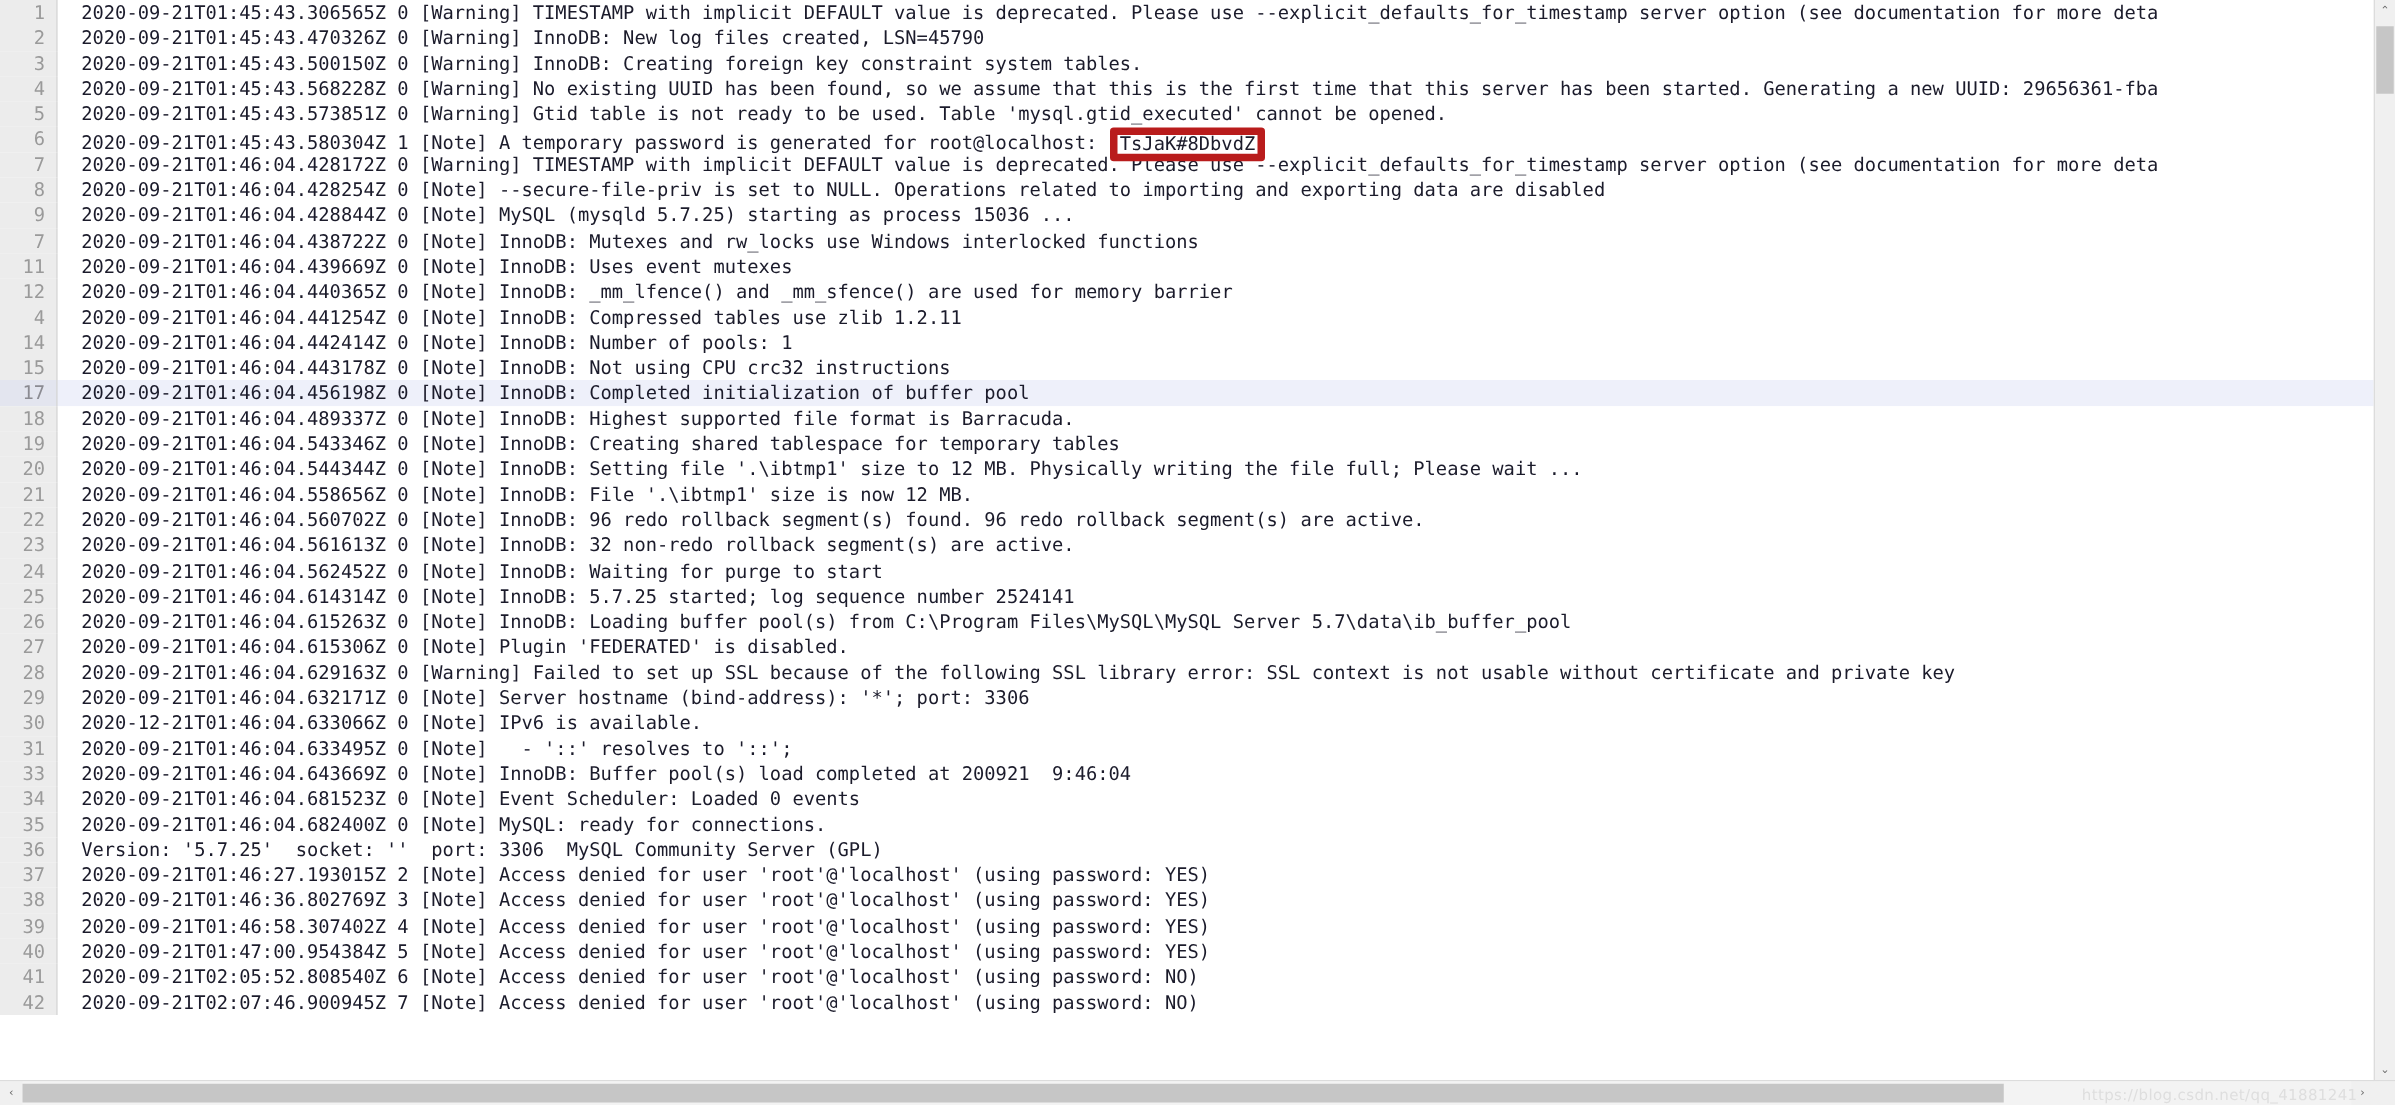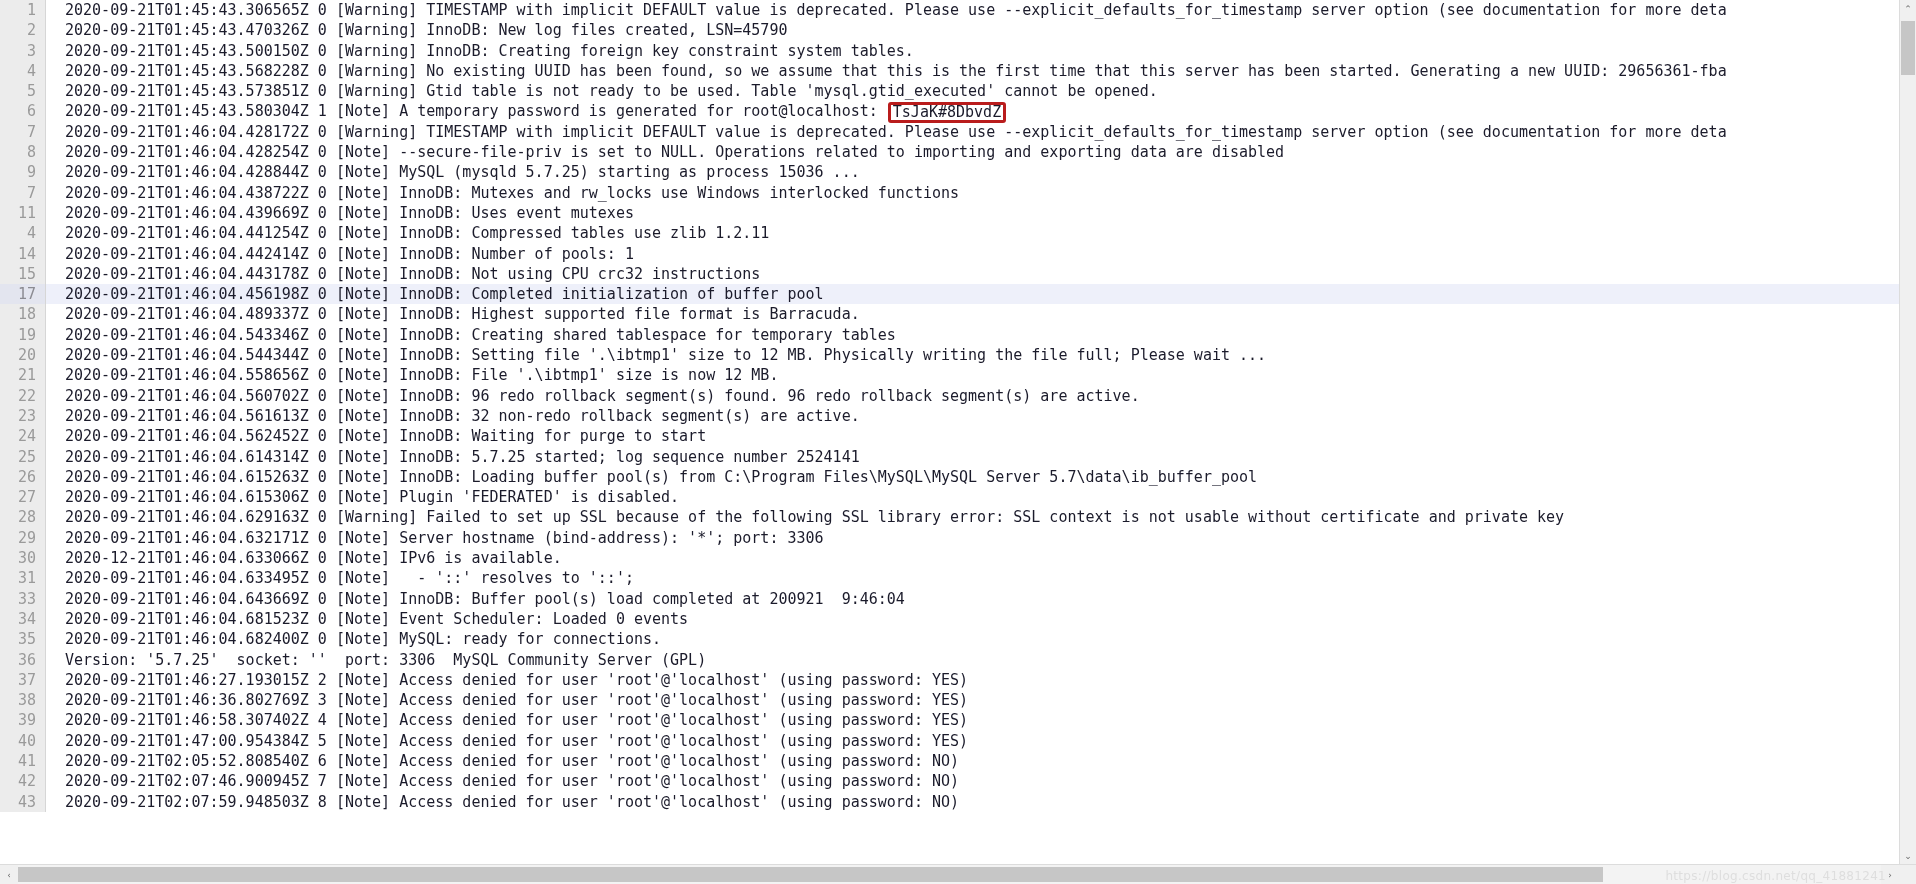--- a/index.html
+++ b/index.html
@@ -74,21 +74,21 @@
     font-family: "DejaVu Sans Mono", "Liberation Mono", monospace;
     height: 20.3px;
     line-height: 20.3px;
     letter-spacing: 0px;
     white-space: pre;
     overflow: visible;
   }
 
   .hl-box {
     display: inline-block;
-    border: 3px solid #b91c1c;
+    border: 6px solid #b91c1c;
     border-radius: 3px;
     padding: 0 2px;
     margin: 0 1px;
     line-height: 15px;
     position: relative;
     top: 1px;
     background: transparent;
   }
 
   
@@ -181,20 +181,21 @@
           <div class="line"><div class="gutter-cell">2</div><div class="code-cell">2020-09-21T01:45:43.470326Z 0 [Warning] InnoDB: New log files created, LSN=45790</div></div>
           <div class="line"><div class="gutter-cell">3</div><div class="code-cell">2020-09-21T01:45:43.500150Z 0 [Warning] InnoDB: Creating foreign key constraint system tables.</div></div>
           <div class="line"><div class="gutter-cell">4</div><div class="code-cell">2020-09-21T01:45:43.568228Z 0 [Warning] No existing UUID has been found, so we assume that this is the first time that this server has been started. Generating a new UUID: 29656361-fba</div></div>
           <div class="line"><div class="gutter-cell">5</div><div class="code-cell">2020-09-21T01:45:43.573851Z 0 [Warning] Gtid table is not ready to be used. Table 'mysql.gtid_executed' cannot be opened.</div></div>
           <div class="line"><div class="gutter-cell">6</div><div class="code-cell">2020-09-21T01:45:43.580304Z 1 [Note] A temporary password is generated for root@localhost: <span class="hl-box">TsJaK#8DbvdZ</span></div></div>
           <div class="line"><div class="gutter-cell">7</div><div class="code-cell">2020-09-21T01:46:04.428172Z 0 [Warning] TIMESTAMP with implicit DEFAULT value is deprecated. Please use --explicit_defaults_for_timestamp server option (see documentation for more deta</div></div>
           <div class="line"><div class="gutter-cell">8</div><div class="code-cell">2020-09-21T01:46:04.428254Z 0 [Note] --secure-file-priv is set to NULL. Operations related to importing and exporting data are disabled</div></div>
           <div class="line"><div class="gutter-cell">9</div><div class="code-cell">2020-09-21T01:46:04.428844Z 0 [Note] MySQL (mysqld 5.7.25) starting as process 15036 ...</div></div>
           <div class="line"><div class="gutter-cell">7</div><div class="code-cell">2020-09-21T01:46:04.438722Z 0 [Note] InnoDB: Mutexes and rw_locks use Windows interlocked functions</div></div>
           <div class="line"><div class="gutter-cell">11</div><div class="code-cell">2020-09-21T01:46:04.439669Z 0 [Note] InnoDB: Uses event mutexes</div></div>
+          <div class="line"><div class="gutter-cell">12</div><div class="code-cell">2020-09-21T01:46:04.440365Z 0 [Note] InnoDB: _mm_lfence() and _mm_sfence() are used for memory barrier</div></div>
           <div class="line"><div class="gutter-cell">4</div><div class="code-cell">2020-09-21T01:46:04.441254Z 0 [Note] InnoDB: Compressed tables use zlib 1.2.11</div></div>
           <div class="line"><div class="gutter-cell">14</div><div class="code-cell">2020-09-21T01:46:04.442414Z 0 [Note] InnoDB: Number of pools: 1</div></div>
           <div class="line"><div class="gutter-cell">15</div><div class="code-cell">2020-09-21T01:46:04.443178Z 0 [Note] InnoDB: Not using CPU crc32 instructions</div></div>
           <div class="line highlighted"><div class="gutter-cell">17</div><div class="code-cell">2020-09-21T01:46:04.456198Z 0 [Note] InnoDB: Completed initialization of buffer pool</div></div>
           <div class="line"><div class="gutter-cell">18</div><div class="code-cell">2020-09-21T01:46:04.489337Z 0 [Note] InnoDB: Highest supported file format is Barracuda.</div></div>
           <div class="line"><div class="gutter-cell">19</div><div class="code-cell">2020-09-21T01:46:04.543346Z 0 [Note] InnoDB: Creating shared tablespace for temporary tables</div></div>
           <div class="line"><div class="gutter-cell">20</div><div class="code-cell">2020-09-21T01:46:04.544344Z 0 [Note] InnoDB: Setting file '.\ibtmp1' size to 12 MB. Physically writing the file full; Please wait ...</div></div>
           <div class="line"><div class="gutter-cell">21</div><div class="code-cell">2020-09-21T01:46:04.558656Z 0 [Note] InnoDB: File '.\ibtmp1' size is now 12 MB.</div></div>
           <div class="line"><div class="gutter-cell">22</div><div class="code-cell">2020-09-21T01:46:04.560702Z 0 [Note] InnoDB: 96 redo rollback segment(s) found. 96 redo rollback segment(s) are active.</div></div>
           <div class="line"><div class="gutter-cell">23</div><div class="code-cell">2020-09-21T01:46:04.561613Z 0 [Note] InnoDB: 32 non-redo rollback segment(s) are active.</div></div>
@@ -209,21 +210,20 @@
           <div class="line"><div class="gutter-cell">33</div><div class="code-cell">2020-09-21T01:46:04.643669Z 0 [Note] InnoDB: Buffer pool(s) load completed at 200921  9:46:04</div></div>
           <div class="line"><div class="gutter-cell">34</div><div class="code-cell">2020-09-21T01:46:04.681523Z 0 [Note] Event Scheduler: Loaded 0 events</div></div>
           <div class="line"><div class="gutter-cell">35</div><div class="code-cell">2020-09-21T01:46:04.682400Z 0 [Note] MySQL: ready for connections.</div></div>
           <div class="line"><div class="gutter-cell">36</div><div class="code-cell">Version: '5.7.25'  socket: ''  port: 3306  MySQL Community Server (GPL)</div></div>
           <div class="line"><div class="gutter-cell">37</div><div class="code-cell">2020-09-21T01:46:27.193015Z 2 [Note] Access denied for user 'root'@'localhost' (using password: YES)</div></div>
           <div class="line"><div class="gutter-cell">38</div><div class="code-cell">2020-09-21T01:46:36.802769Z 3 [Note] Access denied for user 'root'@'localhost' (using password: YES)</div></div>
           <div class="line"><div class="gutter-cell">39</div><div class="code-cell">2020-09-21T01:46:58.307402Z 4 [Note] Access denied for user 'root'@'localhost' (using password: YES)</div></div>
           <div class="line"><div class="gutter-cell">40</div><div class="code-cell">2020-09-21T01:47:00.954384Z 5 [Note] Access denied for user 'root'@'localhost' (using password: YES)</div></div>
           <div class="line"><div class="gutter-cell">41</div><div class="code-cell">2020-09-21T02:05:52.808540Z 6 [Note] Access denied for user 'root'@'localhost' (using password: NO)</div></div>
           <div class="line"><div class="gutter-cell">42</div><div class="code-cell">2020-09-21T02:07:46.900945Z 7 [Note] Access denied for user 'root'@'localhost' (using password: NO)</div></div>
-          <div class="line"><div class="gutter-cell">43</div><div class="code-cell">2020-09-21T02:07:59.948503Z 8 [Note] Access denied for user 'root'@'localhost' (using password: NO)</div></div>
         </div>
     </div>
 
     <div class="vscroll">
       <div class="vs-arrow">⌃</div>
       <div class="vs-track">
         <div class="vs-thumb" style="top: 4px; height: 54px;"></div>
       </div>
       <div class="vs-arrow">⌄</div>
     </div>

